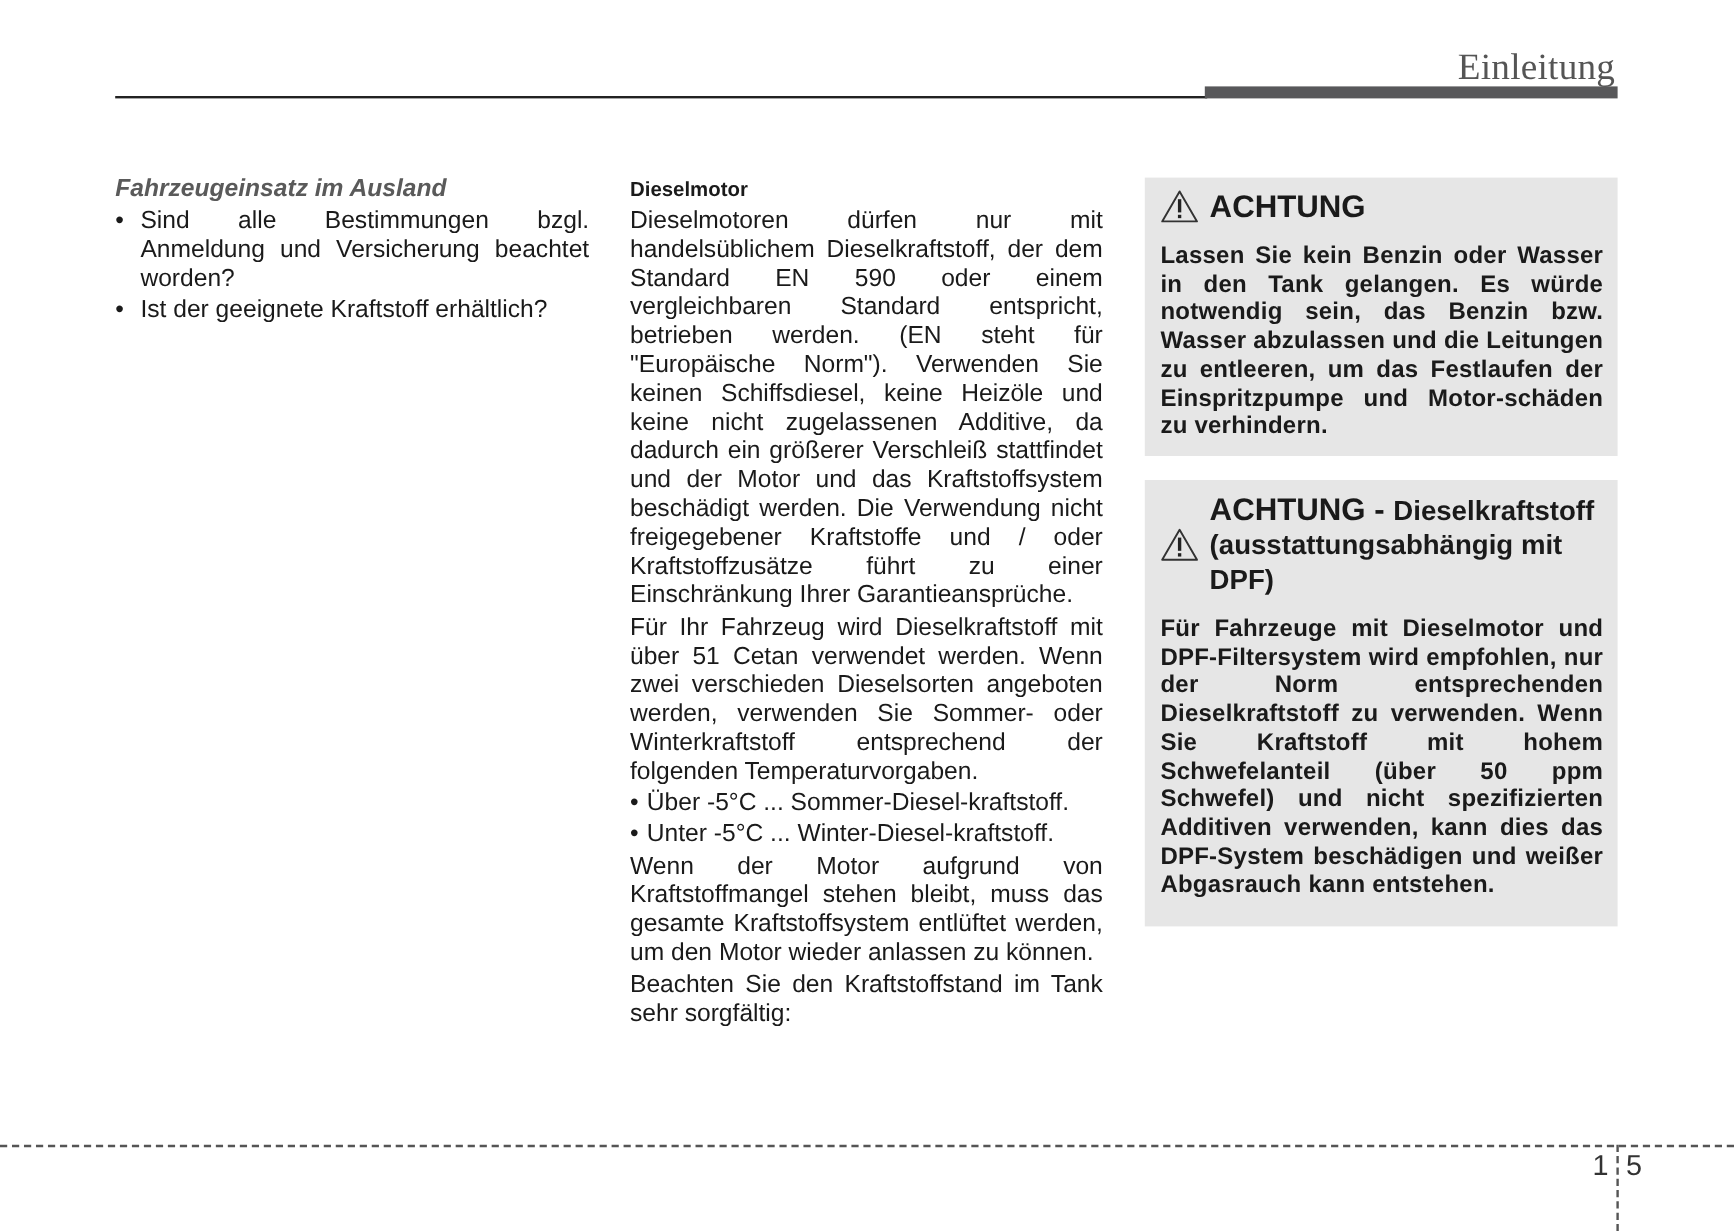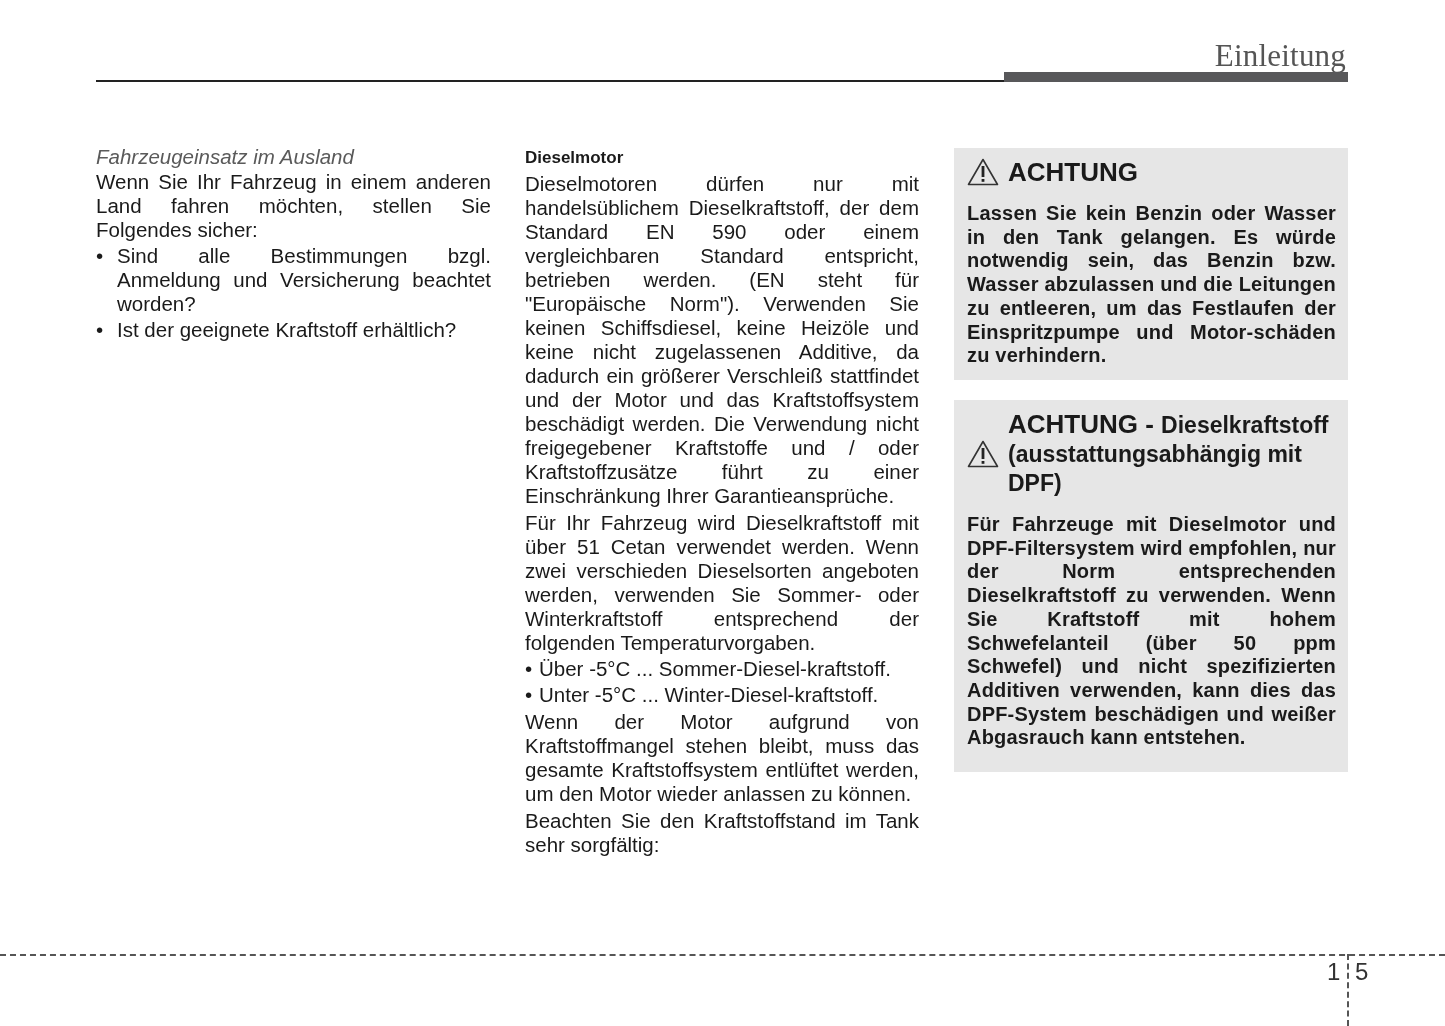--- a/index.html
+++ b/index.html
@@ -7,21 +7,21 @@
          font-family:"Liberation Sans", sans-serif; color:#1a1a1a; }
   .header-title { position:absolute; right:99px; top:38px; font-family:"Liberation Serif", serif;
          font-size:31px; color:#555; letter-spacing:0.2px; }
   .header-rule { position:absolute; left:96px; top:80px; width:910px; height:2px; background:#222; }
   .header-bar { position:absolute; left:1004px; top:72px; width:344px; height:10px; background:#58585a; }
 
   .col { position:absolute; font-size:20.5px; line-height:24px; }
   .col p { margin:0; text-align:justify; text-align-last:left; }
   .col1 { left:96px; top:144px; width:395px; }
   .col2 { left:525px; top:144px; width:394px; }
-  .subhead { font-style:italic; font-weight:normal; color:#5a5a5a; font-size:20.5px; line-height:26px; }
+  .subhead { font-style:italic; font-weight:bold; color:#5a5a5a; font-size:20.5px; line-height:26px; }
   .section-title { font-weight:bold; font-size:17px; line-height:28px; color:#1a1a1a; }
   .bullets { list-style:none; padding:0; margin:2px 0 0 0; }
   .bullets li { position:relative; padding-left:21px; text-align:justify; text-align-last:left; margin-bottom:2px; }
   .bullets li .dot { position:absolute; left:0; top:0; }
   .col2 .bullets li { padding-left:14px; }
   .gap { margin-top:3px !important; }
 
   .warn-box { position:absolute; left:954px; width:394px; background:#e6e6e6; box-sizing:border-box;
               padding:10px 12px 14px 13px; }
   .warn1 { top:148px; height:232px; }
@@ -39,21 +39,20 @@
 </style>
 </head>
 <body>
 
 <div class="header-title">Einleitung</div>
 <div class="header-rule"></div>
 <div class="header-bar"></div>
 
 <div class="col col1">
   <div class="subhead">Fahrzeugeinsatz im Ausland</div>
-  <p>Wenn Sie Ihr Fahrzeug in einem anderen Land fahren möchten, stellen Sie Folgendes sicher:</p>
   <ul class="bullets">
     <li>
       <span class="dot">•</span>
       <span>Sind alle Bestimmungen bzgl. Anmeldung und Versicherung beachtet worden?</span>
     </li>
     <li>
       <span class="dot">•</span>
       <span>Ist der geeignete Kraftstoff erhältlich?</span>
     </li>
   </ul>

